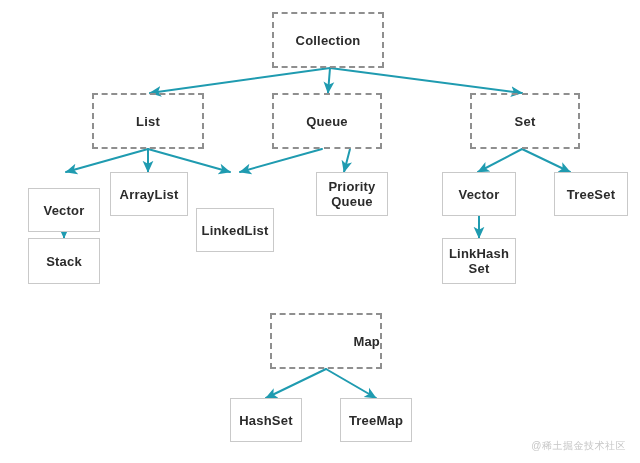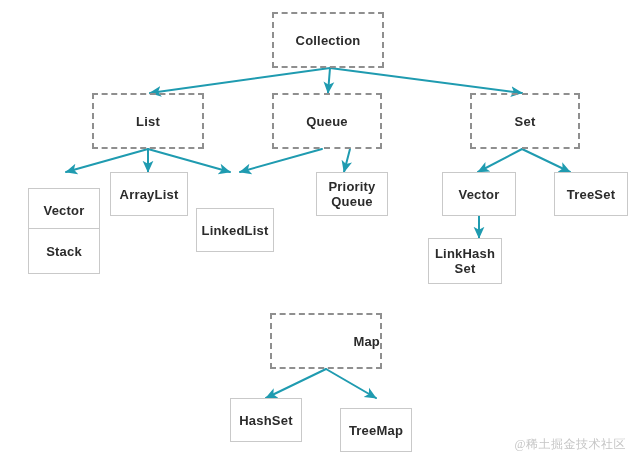--- a/index.html
+++ b/index.html
@@ -45,26 +45,25 @@
     background: #ffffff;
   }
   .node .label {
     display: block;
     white-space: pre-line;
   }
   #watermark {
     position: absolute;
     right: 14px;
     bottom: 10px;
-    font-size: 12px;
+    font-size: 10px;
     color: #c6c6c6;
     letter-spacing: 0.5px;
     white-space: nowrap;
     z-index: 3;
-    font-family: Liberation Serif, serif;
   }
 </style>
 </head>
 <body>
 
 <div id="stage">
 
   <svg id="edges" viewBox="0 0 640 463" width="640" height="463" xmlns="http://www.w3.org/2000/svg">
     <defs>
       <marker id="arrowhead" markerWidth="7" markerHeight="7" refX="5.6" refY="3" orient="auto" markerUnits="strokeWidth">
@@ -114,32 +113,32 @@
       <div class="node concrete" style="left: 316px; top: 172px; width: 72px; height: 44px;">
         <span class="label">Priority
 Queue</span>
       </div>
       <div class="node concrete" style="left: 442px; top: 172px; width: 74px; height: 44px;">
         <span class="label">Vector</span>
       </div>
       <div class="node concrete" style="left: 554px; top: 172px; width: 74px; height: 44px;">
         <span class="label">TreeSet</span>
       </div>
-      <div class="node concrete" style="left: 28px; top: 228px; width: 72px; height: 46px;">
+      <div class="node concrete" style="left: 28px; top: 238px; width: 72px; height: 46px;">
         <span class="label">Stack</span>
       </div>
-      <div class="node concrete" style="left: 428px; top: 238px; width: 74px; height: 46px;">
+      <div class="node concrete" style="left: 442px; top: 238px; width: 74px; height: 46px;">
         <span class="label">LinkHash
 Set</span>
       </div>
       <div class="node abstract" style="left: 270px; top: 313px; width: 112px; height: 56px; justify-content: flex-end;">
         <span class="label">Map</span>
       </div>
       <div class="node concrete" style="left: 230px; top: 398px; width: 72px; height: 44px;">
         <span class="label">HashSet</span>
       </div>
-      <div class="node concrete" style="left: 340px; top: 408px; width: 72px; height: 44px; justify-content: center;">
+      <div class="node concrete" style="left: 340px; top: 398px; width: 72px; height: 44px; justify-content: center;">
         <span class="label">TreeMap</span>
       </div>
     </div>
 
   <div id="watermark">@稀土掘金技术社区</div>
 </div>
 
 </body></html>

